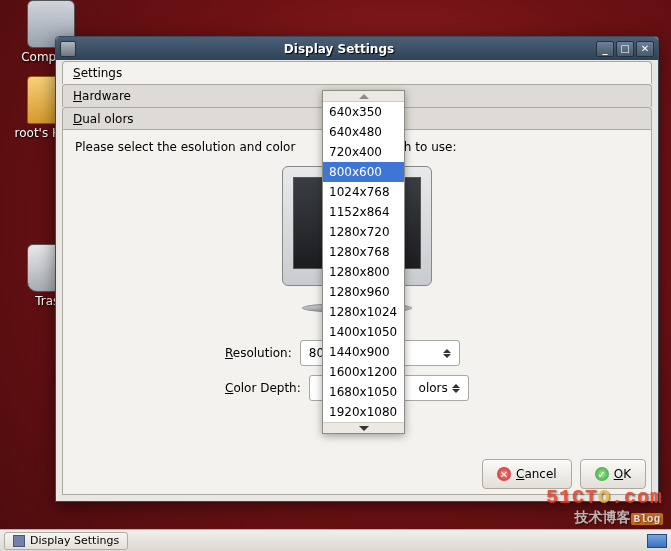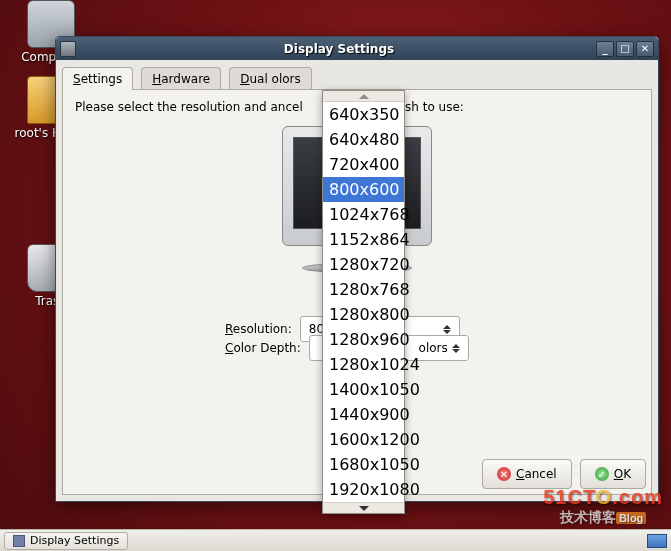--- a/index.html
+++ b/index.html
@@ -73,22 +73,23 @@
     background:linear-gradient(#6d8095,#465a6e);
     border:1px solid #24313e;
     border-radius:2px;
     color:#fff;
     display:flex;align-items:center;justify-content:center;
     font-size:10px; line-height:1;
   }
   
   .tabrow {
     display:flex;
-    padding: 6px 6px 0 6px;
-    gap:8px;
+    padding: 0 6px 0 6px;
+    gap:0;
+    flex-direction:column;
   }
   .tab {
     padding:4px 10px;
     background:#dedbd6;
     border:1px solid #aca99f;
     border-bottom:none;
     border-radius:4px 4px 0 0;
     font-size:12px;
     color:#000;
     position:relative;
@@ -201,21 +202,21 @@
     font-size:10px;font-weight:bold;
   }
   
   .popup{
     position:absolute;
     left:322px; top:90px;
     width:83px;
     background:#fff;
     border:1px solid #8f8c85;
     box-shadow:0 2px 8px rgba(0,0,0,0.35);
-    font-size:16px;
+    font-size:12px;
     z-index:50;
   }
   .popup .scroll{
     height:11px;
     background:#ece9e3;
     border-bottom:1px solid #cfccc4;
     display:flex;align-items:center;justify-content:center;
   }
   .popup .scroll.bot{border-top:1px solid #cfccc4;border-bottom:none;}
   .popup .scroll .tri{
@@ -267,24 +268,24 @@
   }
   .tray .swatch{
     width:20px;height:14px;
     background:linear-gradient(#6fa4e6,#3d73be);
     border:1px solid #2a4a78;
   }
   
   .watermark{
     position:absolute;
     right:8px; bottom:24px;
-    text-align:center;
+    text-align:right;
     color:#f0c040;
     font-weight:bold;
-    font-family:Liberation Sans, sans-serif;
+    font-family:Liberation Mono, monospace;
     text-shadow:1px 1px 2px rgba(0,0,0,0.6);
     pointer-events:none;
     opacity:0.85;
   }
   .watermark .l1{font-size:20px;color:#ec3a1f;letter-spacing:1px;}
   .watermark .l1 .o{color:#f2b22e;}
   .watermark .l2{font-size:14px;color:#d0cfcc;}
   .watermark .l2 .blog{background:#d97a1f;color:#fff;padding:0 3px;border-radius:2px;font-size:11px;}
 </style>
 </head>
@@ -323,34 +324,34 @@
   </div>
 
   <div class="tabrow">
     <div class="tab active"><span class="ul">S</span><span>ettings</span></div>
     <div class="tab"><span class="ul">H</span><span>ardware</span></div>
     <div class="tab"><span class="ul">D</span><span>ual olors</span></div>
   </div>
 
   <div class="tabcontent">
     <div class="prompt">
-      <span>Please select the resolution and ancel</span>
+      <span>Please select the esolution and color</span>
       <span style="display:inline-block;width:70px;"></span>
       <span>u wish to use:</span>
     </div>
 
     <div class="monitor">
       <div class="mon-outer">
           <div class="mon-screen"></div>
         </div>
       <div class="mon-stand"></div>
       <div class="mon-base"></div>
     </div>
 
-    <div class="formrow" style="left:162px;top:226px;">
+    <div class="formrow" style="left:162px;top:210px;">
       <label><span class="ul">R</span>esolution:</label>
       <div class="combo">
         <span class="val">800x600</span>
         <span class="updown">
             <span class="arrow up"></span>
             <span class="arrow down"></span>
           </span>
       </div>
     </div>
 

